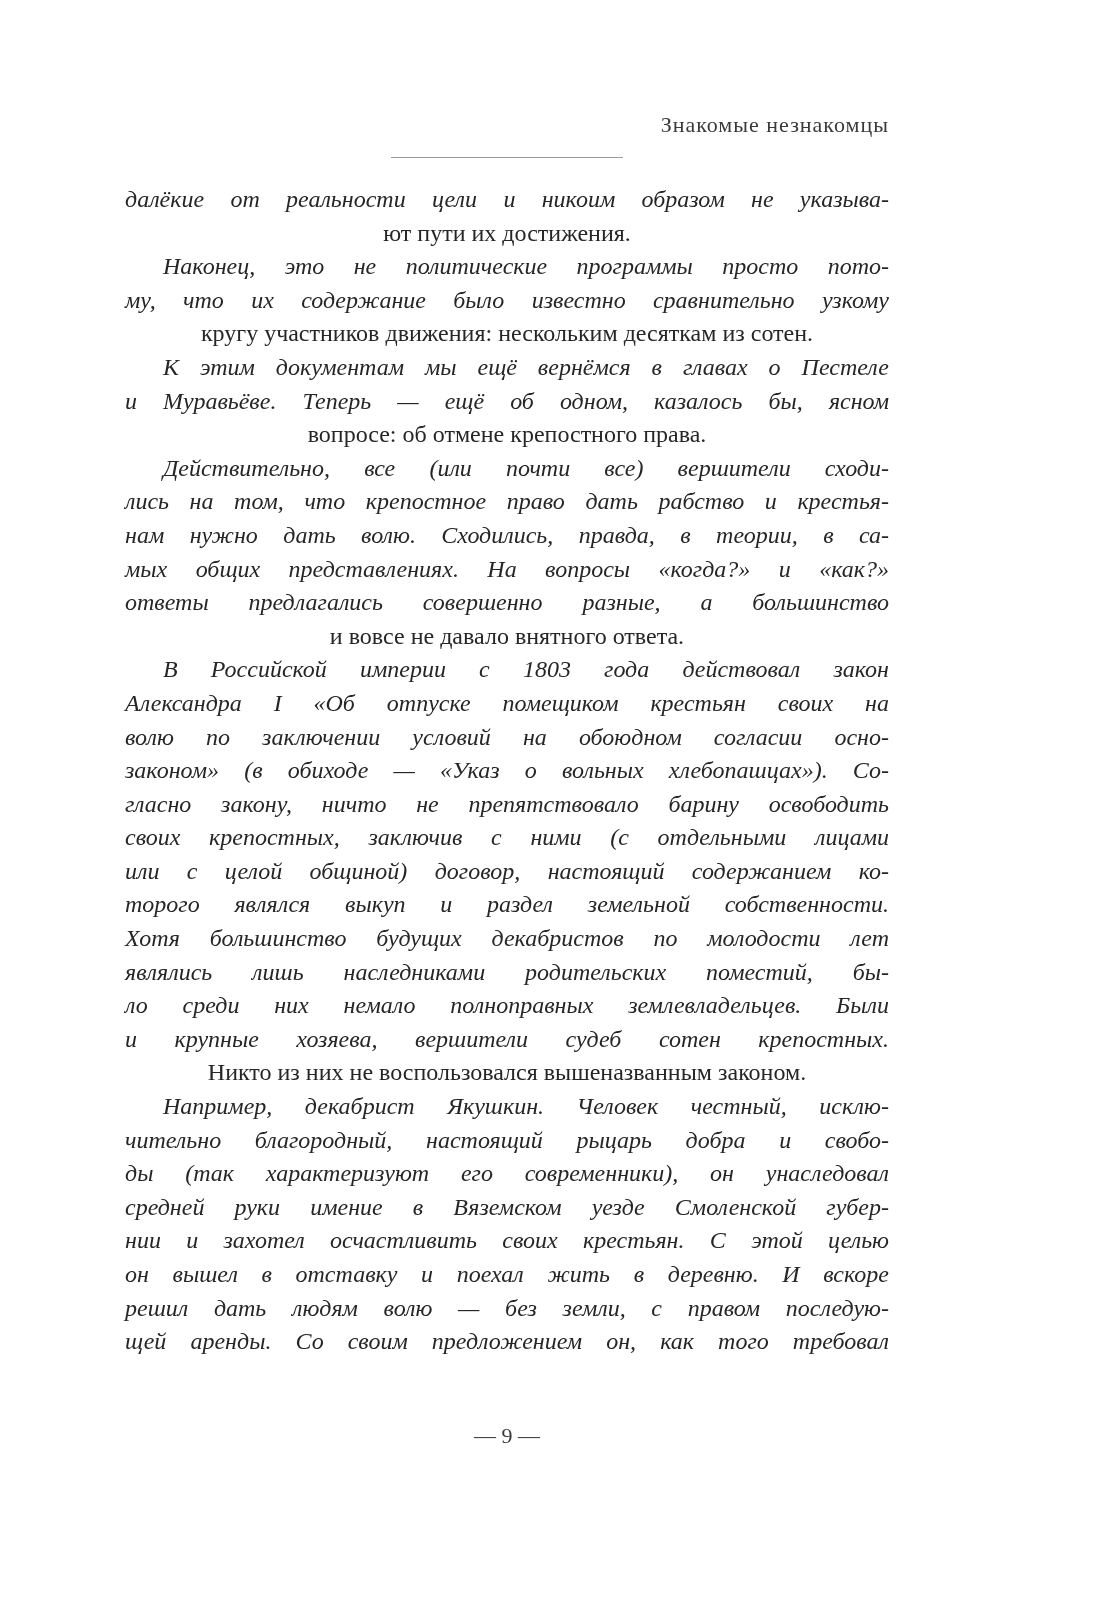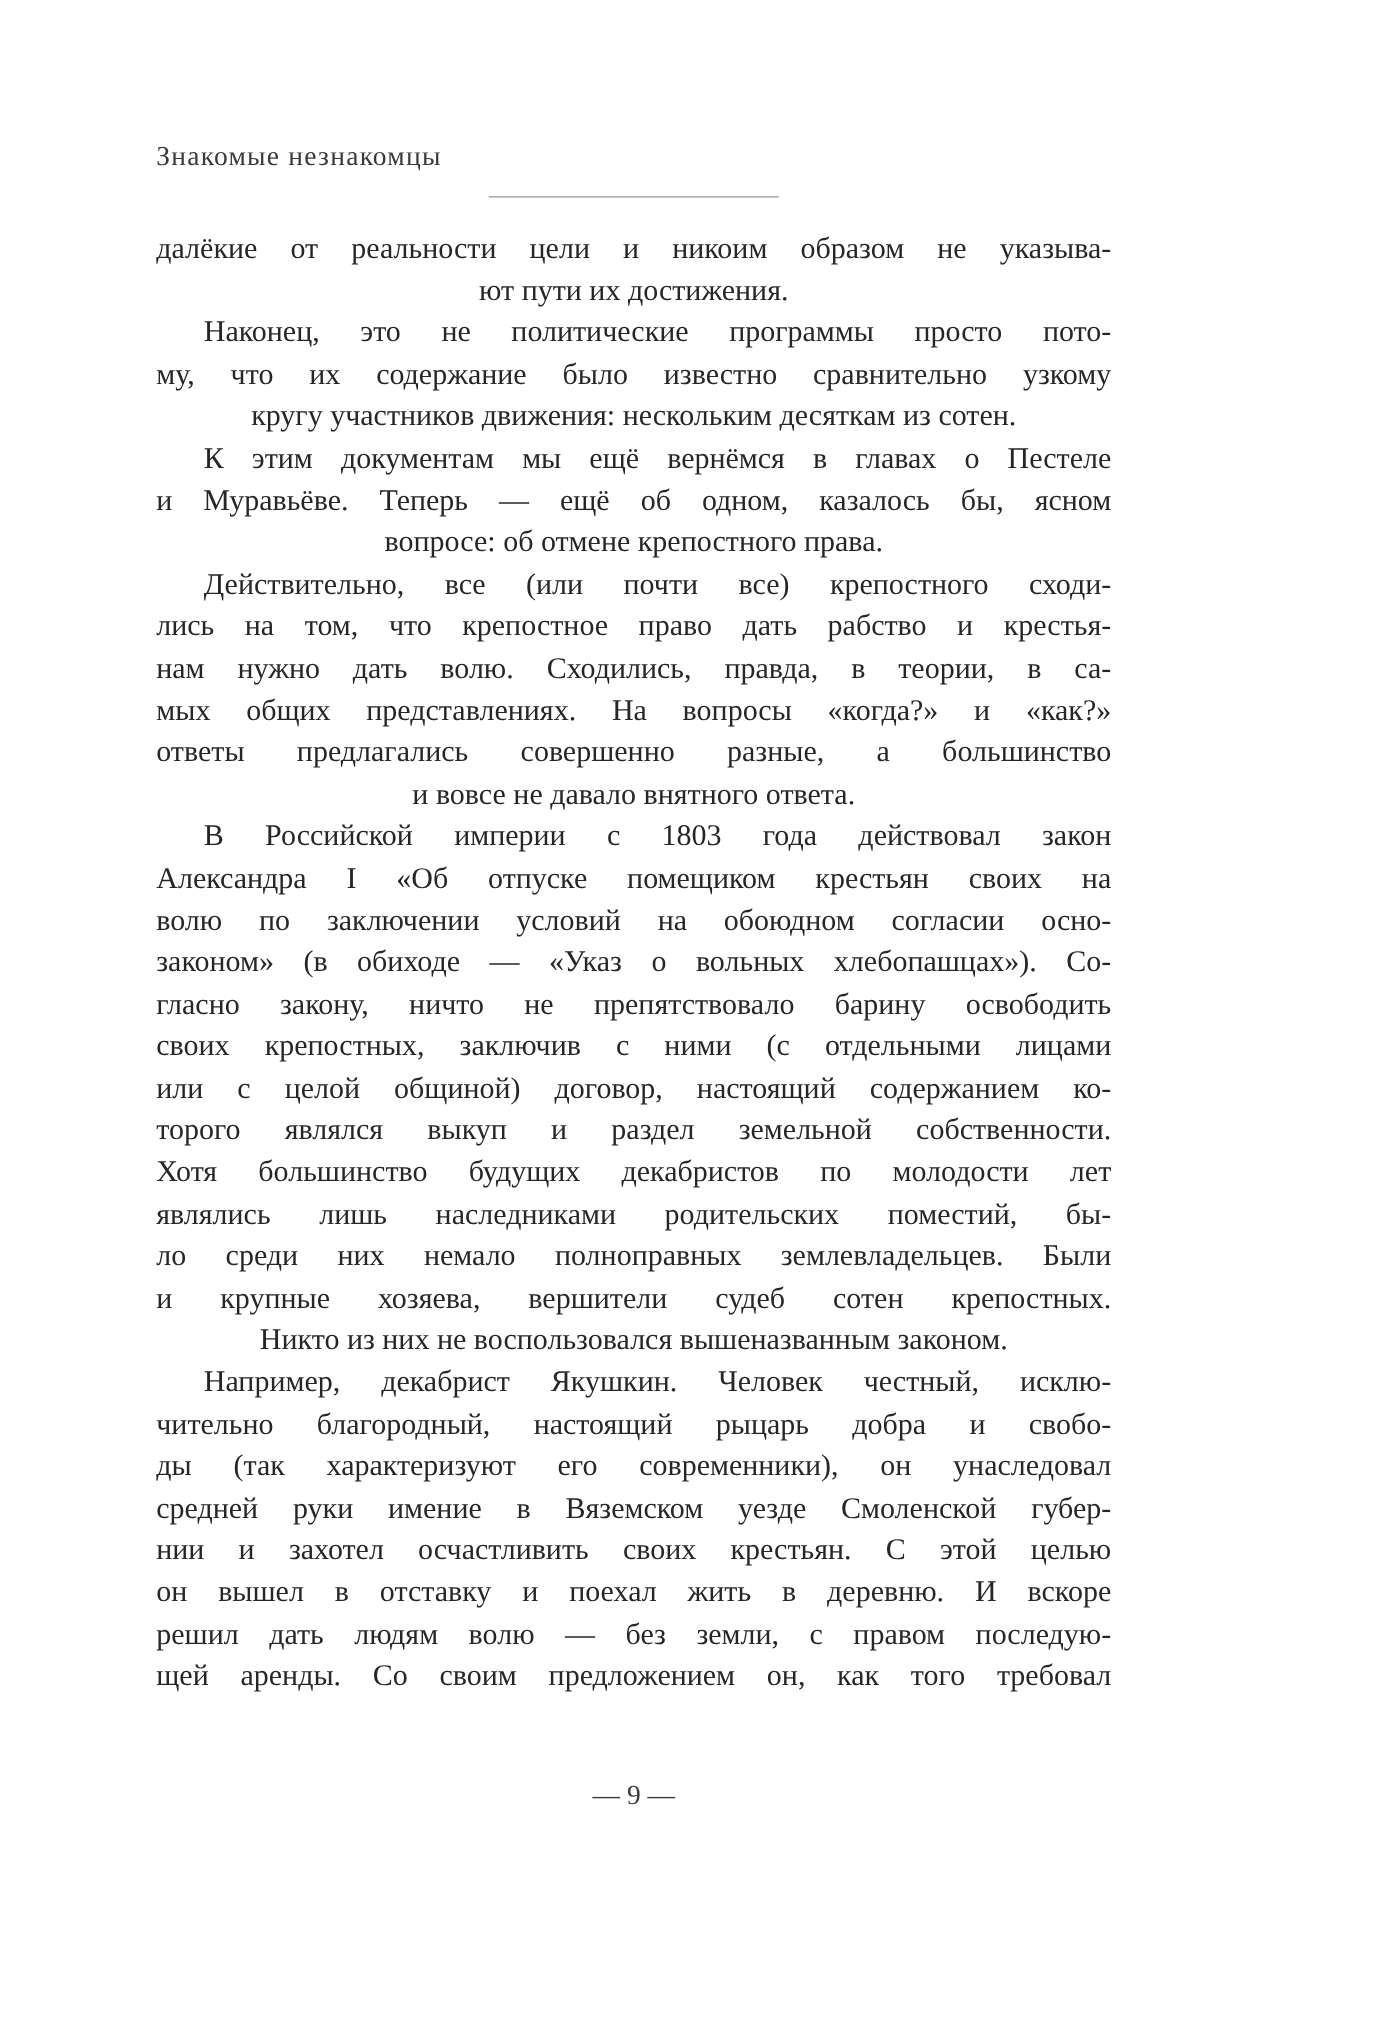--- a/index.html
+++ b/index.html
@@ -13,21 +13,21 @@
     background: var(--bg-color, #ffffff);
     font-family: "Liberation Serif", "DejaVu Serif", serif;
     color: var(--text-color, #262626);
     overflow: hidden;
   }
   .running-header {
     position: absolute;
     top: 112px;
     left: 125px;
     width: 764px;
-    text-align: left;
+    text-align: right;
     font-size: 22px;
     letter-spacing: 1px;
     color: var(--header-color, #3a3a3a);
   }
   .header-rule {
     position: absolute;
     top: 157px;
     left: 391px;
     width: 232px;
     height: 1px;
@@ -41,20 +41,21 @@
     font-size: 24px;
     line-height: 33.6px;
   }
   .para { margin: 0; }
   .line {
     text-align: center;
   }
   .line.just {
     text-align: justify;
     text-align-last: justify;
+    font-style: italic;
   }
   .line.first {
     text-indent: 38px;
   }
   .page-footer {
     position: absolute;
     top: 1423px;
     left: 125px;
     width: 764px;
     text-align: center;
@@ -80,21 +81,21 @@
         <div class="line just first">Наконец, это не политические программы просто пото-</div>
         <div class="line just">му, что их содержание было известно сравнительно узкому</div>
         <div class="line">кругу участников движения: нескольким десяткам из сотен.</div>
       </div>
       <div class="para">
         <div class="line just first">К этим документам мы ещё вернёмся в главах о Пестеле</div>
         <div class="line just">и Муравьёве. Теперь — ещё об одном, казалось бы, ясном</div>
         <div class="line">вопросе: об отмене крепостного права.</div>
       </div>
       <div class="para">
-        <div class="line just first">Действительно, все (или почти все) крепостного сходи-</div>
+        <div class="line just first">Действительно, все (или почти все) вершители сходи-</div>
         <div class="line just">лись на том, что крепостное право дать рабство и крестья-</div>
         <div class="line just">нам нужно дать волю. Сходились, правда, в теории, в са-</div>
         <div class="line just">мых общих представлениях. На вопросы «когда?» и «как?»</div>
         <div class="line just">ответы предлагались совершенно разные, а большинство</div>
         <div class="line">и вовсе не давало внятного ответа.</div>
       </div>
       <div class="para">
         <div class="line just first">В Российской империи с 1803 года действовал закон</div>
         <div class="line just">Александра I «Об отпуске помещиком крестьян своих на</div>
         <div class="line just">волю по заключении условий на обоюдном согласии осно-</div>

